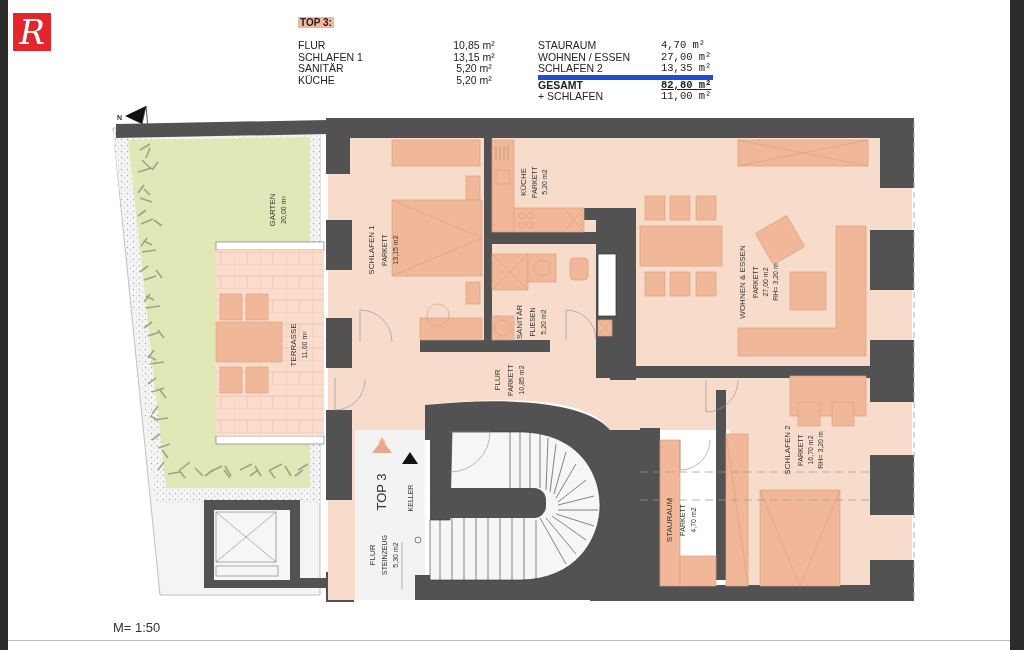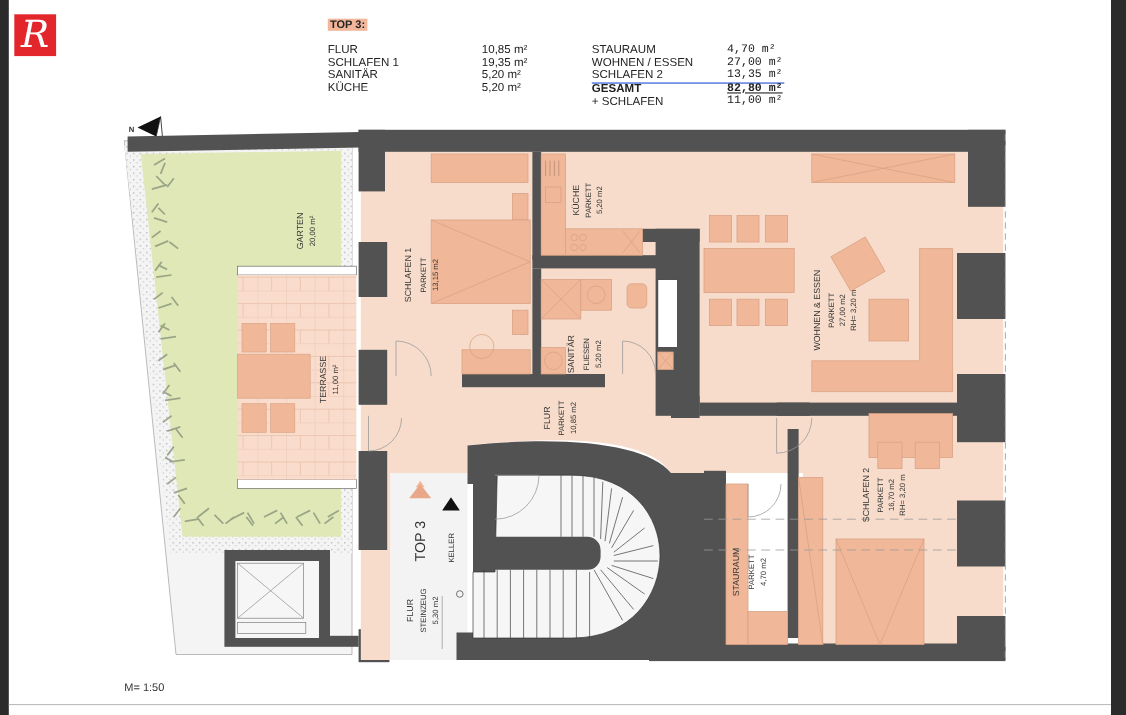--- a/index.html
+++ b/index.html
@@ -8,27 +8,27 @@
   .frame-right{position:absolute;left:1010px;top:0;width:14px;height:650px;background:#2b2b2b;}
   .bottom-line{position:absolute;left:8px;top:640px;width:1002px;height:1px;background:#bdbdbd;}
   .logo{position:absolute;left:13px;top:13px;width:38px;height:38px;background:#e3262c;}
   .logo span{position:absolute;left:0;top:0;width:38px;height:38px;color:#fff;font-family:"DejaVu Serif",serif;font-style:italic;font-size:34px;line-height:38px;text-align:center;}
   .summary{position:absolute;left:270px;top:18px;width:460px;font-size:10.5px;color:#222;}
   .summary .title{position:absolute;left:28px;top:-1px;font-weight:bold;font-size:10px;background:#f2b69a;padding:0 2px;}
   .summary table{position:absolute;border-collapse:collapse;}
   .summary td{padding:0;height:11.6px;line-height:11.6px;white-space:nowrap;}
   .tbl-left{left:28px;top:22px;}
   .tbl-left td.lbl{width:140px;}
-  .tbl-left td.val{width:72px;text-align:left;}
+  .tbl-left td.val{width:72px;text-align:center;}
   .tbl-right{left:268px;top:22px;}
   .tbl-right td.lbl{width:123px;}
   .tbl-right td.val{width:52px;font-family:Liberation Mono, monospace;}
-  .tbl-right tr.sum td{font-weight:bold;border-top:1px solid #1d4ed8;}
+  .tbl-right tr.sum td{font-weight:bold;border-top:5px solid #1d4ed8;}
   .tbl-right tr.sum td.val{text-decoration:underline;}
-  .scale{position:absolute;left:113px;top:620px;font-size:10px;color:#333;}
+  .scale{position:absolute;left:113px;top:620px;font-size:13px;color:#333;}
   svg.plan{position:absolute;left:0;top:0;}
   .lbl{font-family:"Liberation Sans",sans-serif;fill:#333;}
 </style>
 </head>
 <body>
 
 <div class="frame-left"></div>
 <div class="frame-right"></div>
 <div class="bottom-line"></div>
 
@@ -39,21 +39,21 @@
 <div class="summary">
   <div class="title">TOP 3:</div>
   <table class="tbl-left">
     <tbody>
         <tr>
           <td class="lbl">FLUR</td>
           <td class="val">10,85 m²</td>
         </tr>
     <tr>
           <td class="lbl">SCHLAFEN 1</td>
-          <td class="val">19,35 m²</td>
+          <td class="val">13,15 m²</td>
         </tr>
     <tr>
           <td class="lbl">SANITÄR</td>
           <td class="val">5,20 m²</td>
         </tr>
     <tr>
           <td class="lbl">KÜCHE</td>
           <td class="val">5,20 m²</td>
         </tr>
   </tbody>

